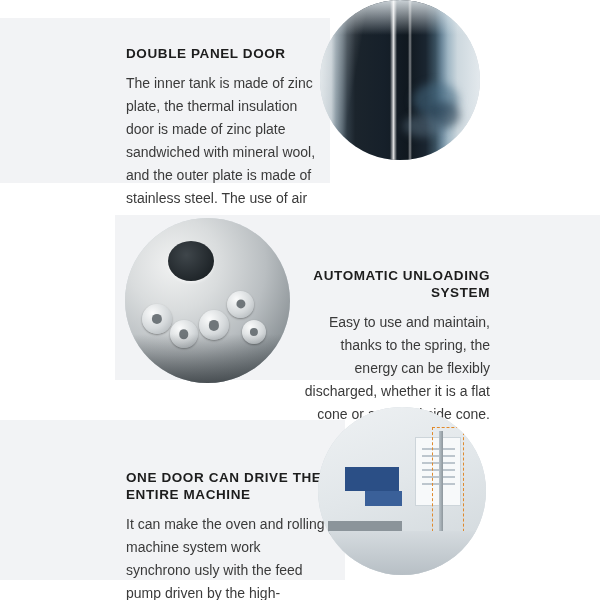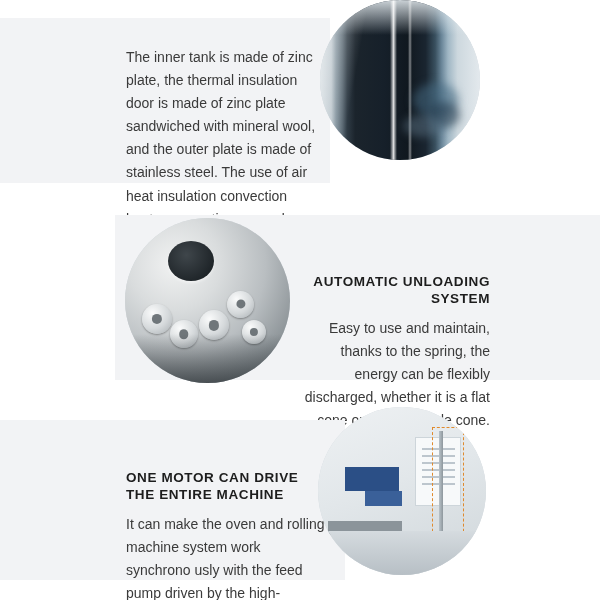--- a/index.html
+++ b/index.html
@@ -177,39 +177,40 @@
 </style>
 </head>
 <body>
 
 <div class="page">
 
   <section class="feature" style="top:0; height:200px;">
     <div class="panel" style="left:0; top:18px; width:330px; height:165px;"></div>
 
     <div class="text-wrap" style="left:126px; top:46px; width:190px;">
+      <h2 class="feature-title">DOUBLE PANEL DOOR</h2>
       <p class="feature-body">The inner tank is made of zinc plate, the thermal insulation door is made of zinc plate sandwiched with mineral wool, and the outer plate is made of stainless steel. The use of air heat insulation convection heat preservation can reduce the temperature of the production site and achieve the effect of energy saving.</p>
     </div>
 
     <div class="photo photo1" style="left:320px; top:0px; width:160px; height:160px;">
       <div class="inner">
         <div class="top-band"></div>
         <div class="hl-vert v1"></div>
         <div class="hl-vert v2"></div>
         <div class="blob b1"></div>
         <div class="blob b2"></div>
         <div class="blob b3"></div>
       </div>
     </div>
   </section>
 
   <section class="feature" style="top:200px; height:195px;">
     <div class="panel" style="left:115px; top:15px; width:485px; height:165px;"></div>
 
-    <div class="text-wrap align-right" style="left:300px; top:74px; width:190px;">
+    <div class="text-wrap align-right" style="left:300px; top:68px; width:190px;">
       <h2 class="feature-title">AUTOMATIC UNLOADING SYSTEM</h2>
       <p class="feature-body">Easy to use and maintain, thanks to the spring, the energy can be flexibly discharged, whether it is a flat cone or a natural side cone.</p>
     </div>
 
     <div class="photo photo2" style="left:125px; top:18px; width:165px; height:165px;">
       <div class="inner">
         <div class="hole"></div>
         <div class="gear g1"></div>
         <div class="gear g2"></div>
         <div class="gear g3"></div>
@@ -217,21 +218,21 @@
         <div class="gear g5"></div>
         <div class="shadow-bot"></div>
       </div>
     </div>
   </section>
 
   <section class="feature" style="top:395px; height:205px;">
     <div class="panel" style="left:0; top:25px; width:345px; height:160px;"></div>
 
     <div class="text-wrap" style="left:126px; top:75px; width:200px;">
-      <h2 class="feature-title">ONE MOTOR CAN DRIVE THE ENTIRE MACHINE</h2>
+      <h2 class="feature-title">ONE DOOR CAN DRIVE THE ENTIRE MACHINE</h2>
       <p class="feature-body">It can make the oven and rolling machine system work synchrono usly with the feed pump driven by the high-precision belt, which can produce high-efficiency and highstandard products.</p>
     </div>
 
     <div class="photo photo3" style="left:318px; top:12px; width:168px; height:168px;">
       <div class="inner">
         <div class="panelw">
           <div class="lines"></div>
         </div>
         <div class="blue1"></div>
         <div class="blue2"></div>

